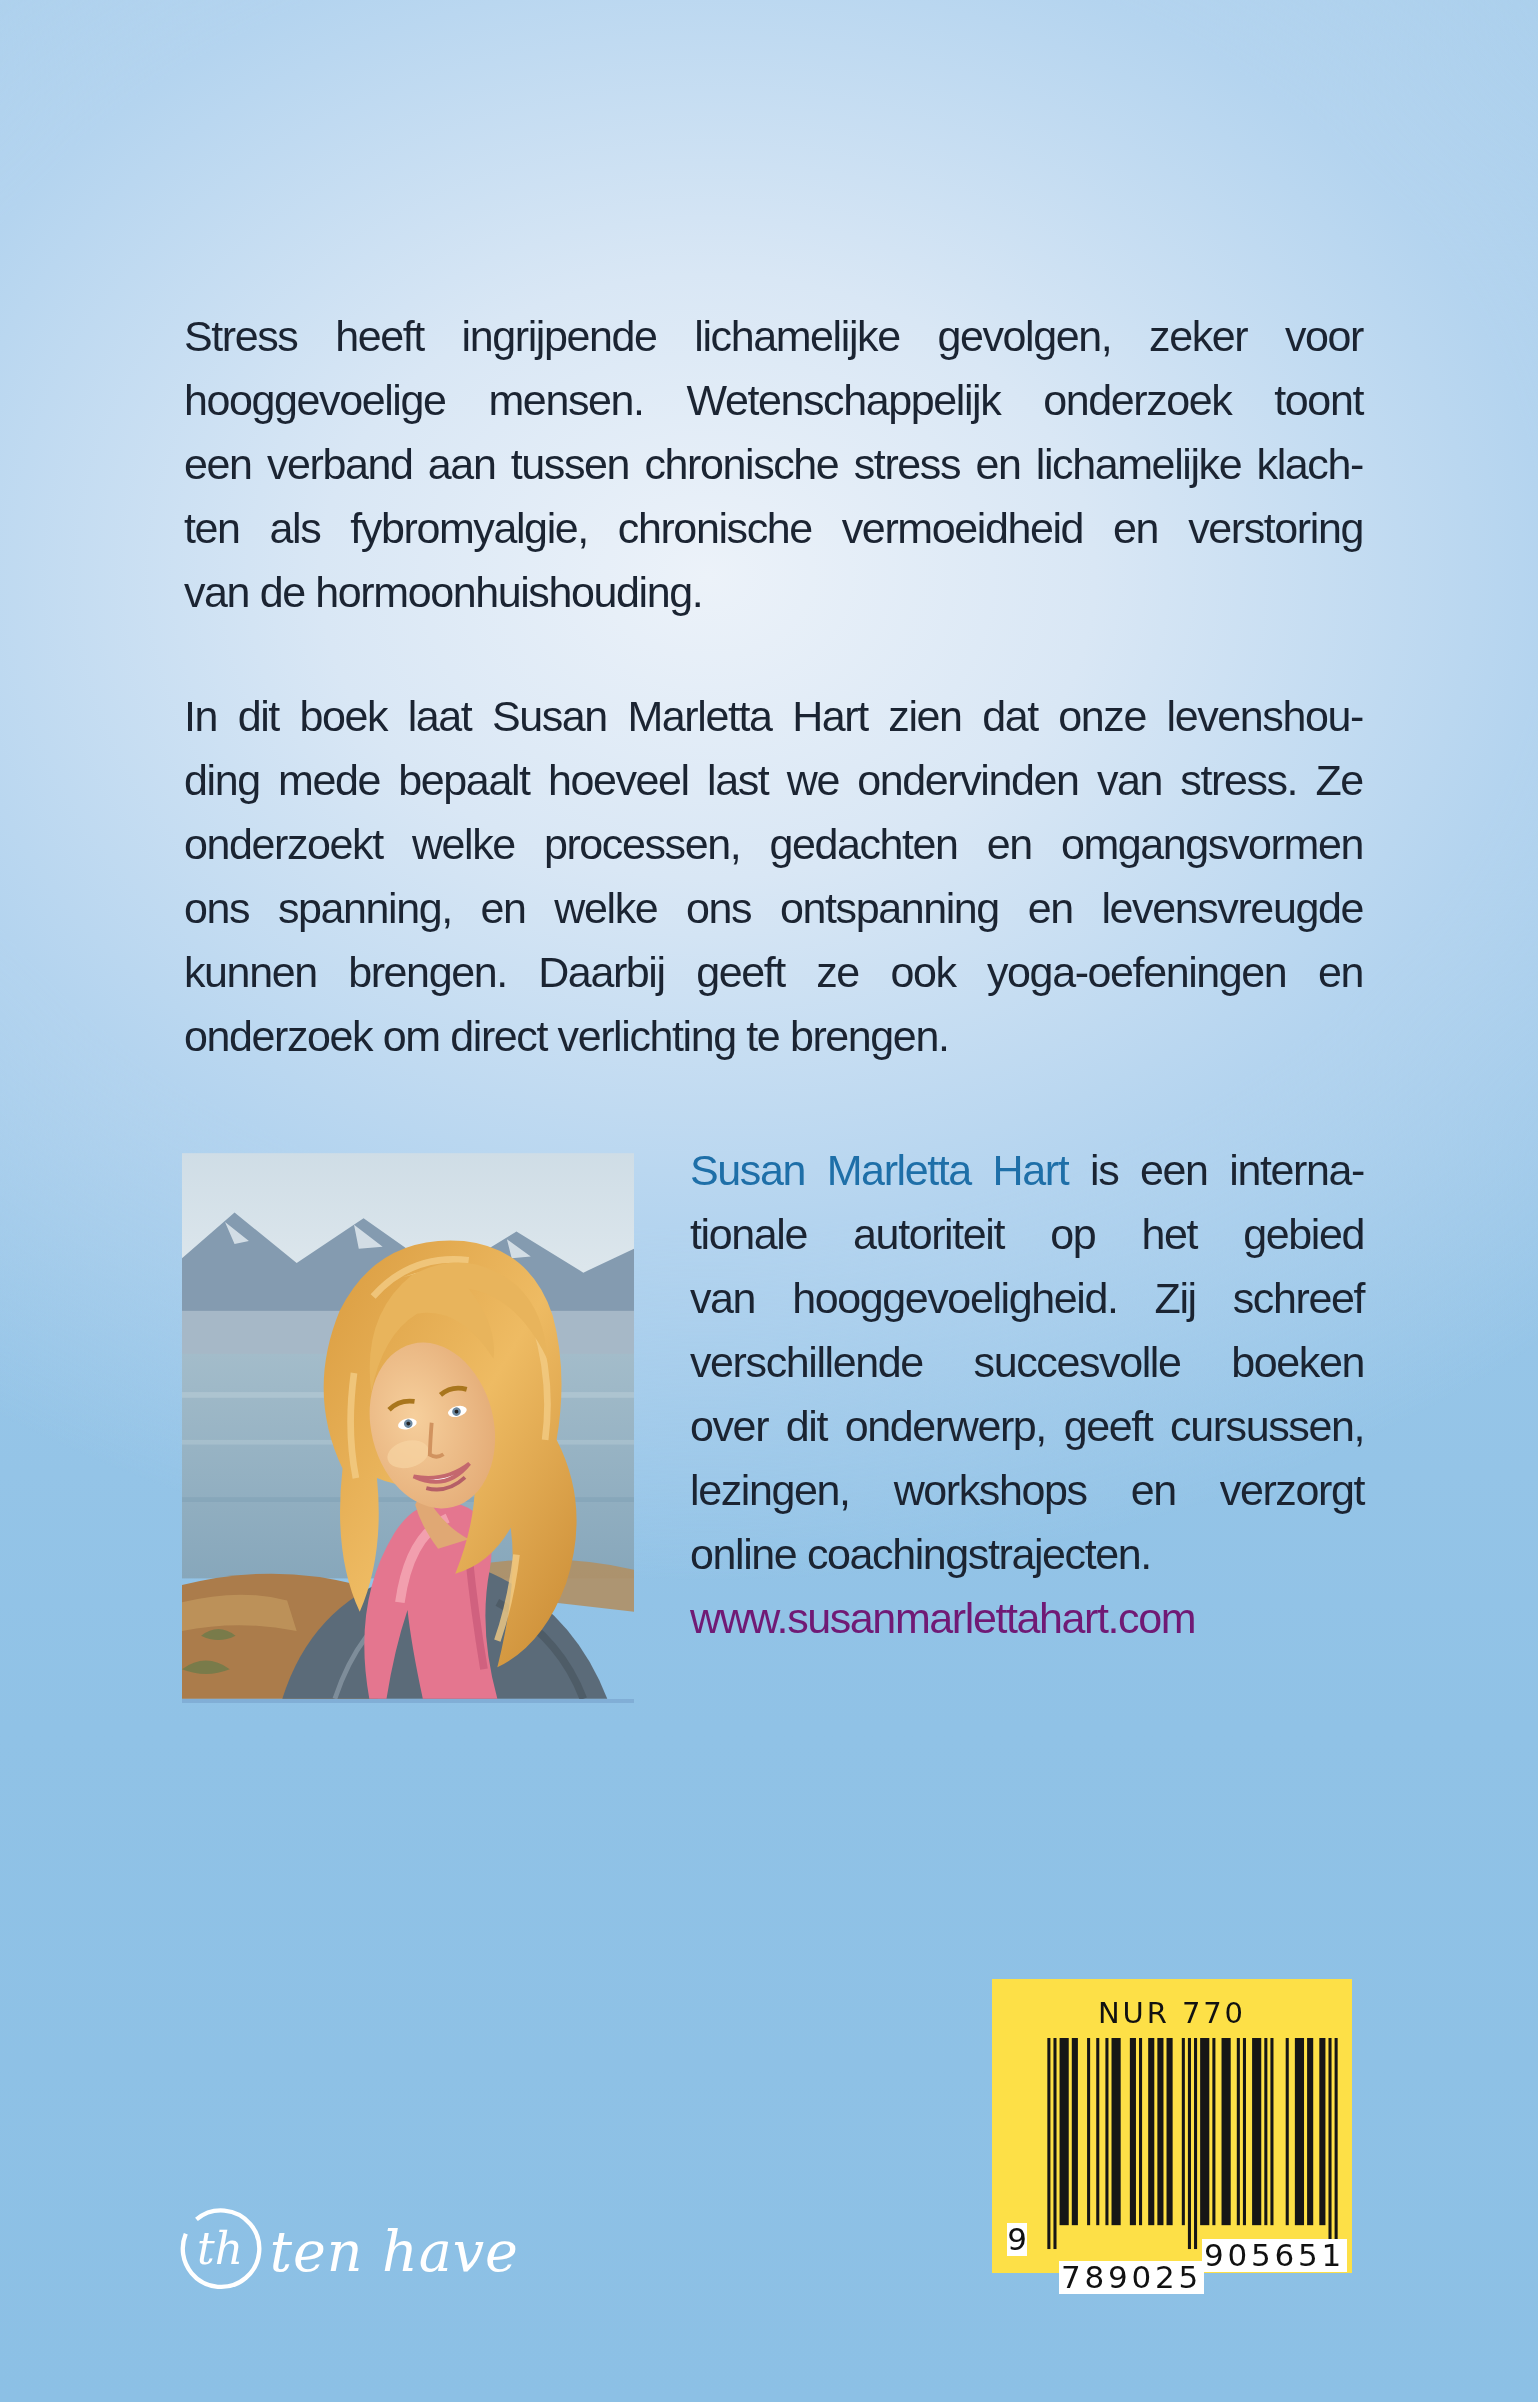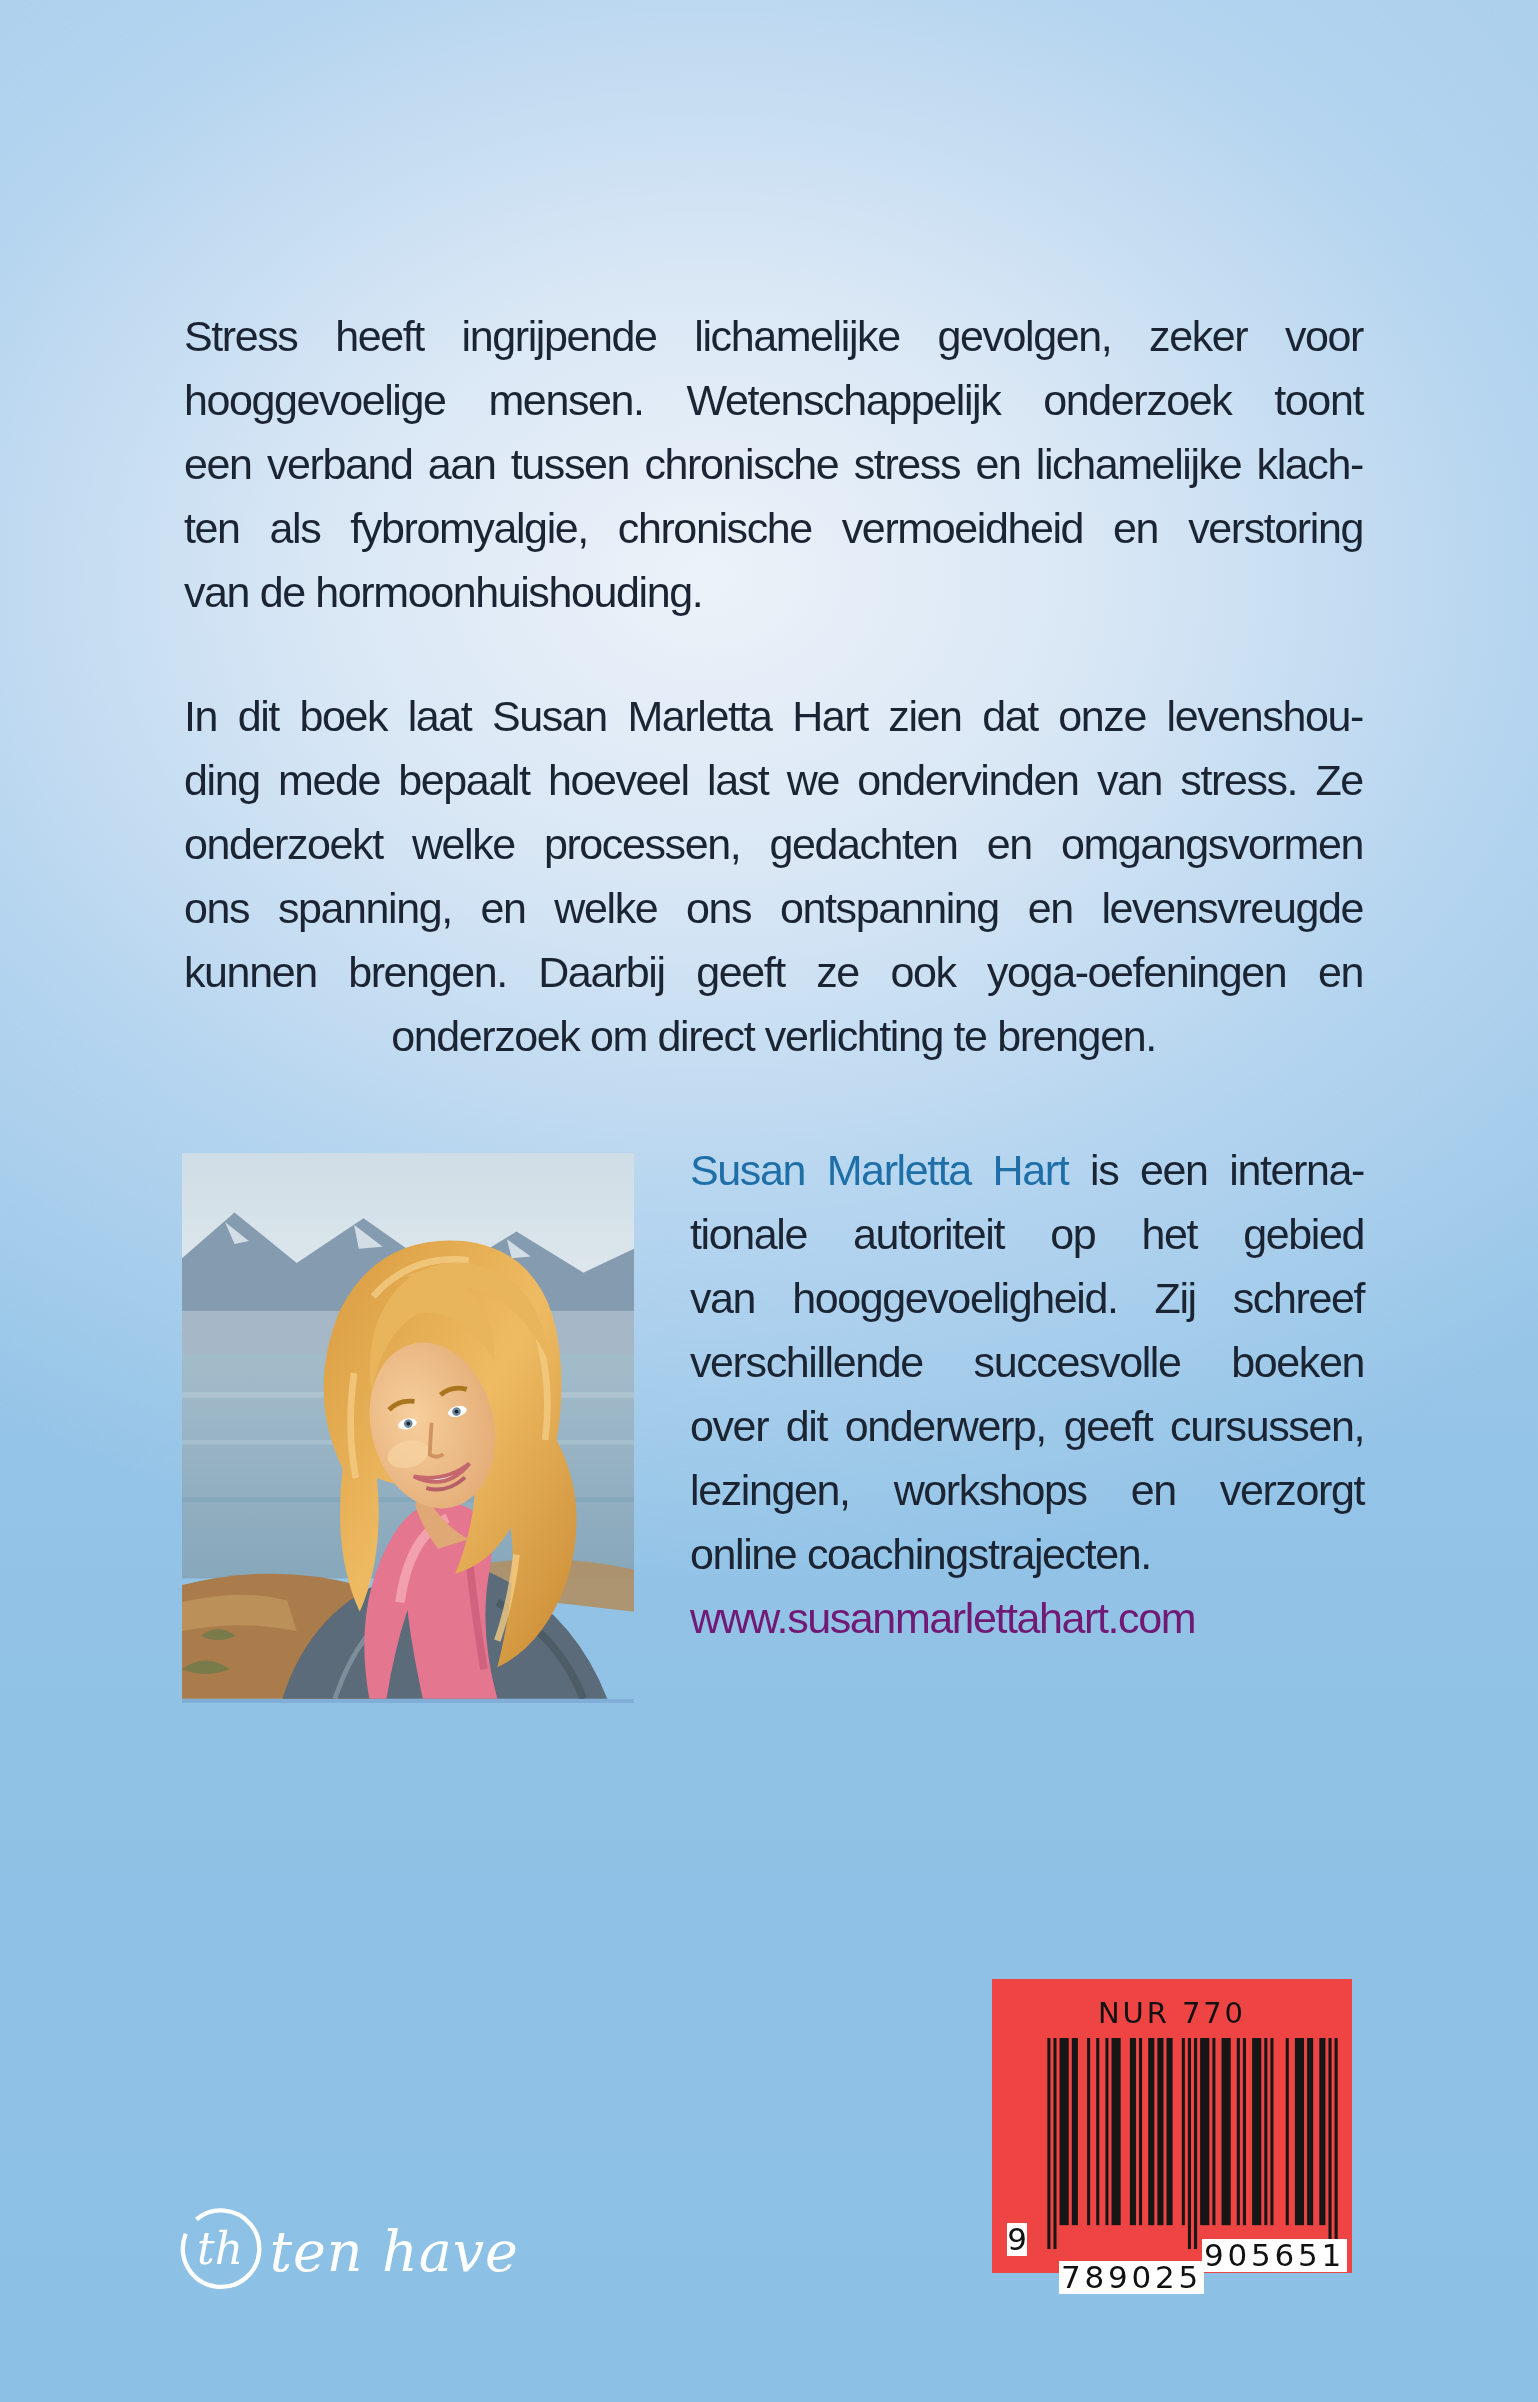--- a/index.html
+++ b/index.html
@@ -10,26 +10,26 @@
       radial-gradient(ellipse 1290px 1004px at 46% 24%,
         #ecf2f9 0%, #d9e7f5 30%, #b4d4ef 65%, rgba(144,194,230,0) 100%),
       linear-gradient(180deg,#a6cdeb 0%, #9cc8e9 40%, #90c2e6 72%, #8cc0e5 100%);
   }
   .abs{position:absolute;}
   .textcol{color:#1b2432;font-size:43px;letter-spacing:-1.4px;}
   .line{height:64px;line-height:64px;white-space:nowrap;}
   .line.justify{display:flex;justify-content:space-between;align-items:baseline;}
   .accent{color:#1e6fa8;}
   .p1{left:184px;top:304px;width:1179px;}
-  .p2{left:184px;top:684px;width:1179px;text-align:center;}
+  .p2{left:184px;top:684px;width:1179px;}
   .bio{left:690px;top:1138px;width:674px;}
   .website-line{height:64px;line-height:64px;color:#701a75;font-size:43px;letter-spacing:-1.4px;}
   .photo{left:182px;top:1153px;width:452px;height:546px;border-bottom:4.8px solid rgba(110,150,195,.45);}
   .photo svg{display:block;}
-  .barcode-box{left:992px;top:1979px;width:360px;height:294px;background:#ef4444;}
+  .barcode-box{left:992px;top:1979px;width:360px;height:294px;background:#fde047;}
   .nur{position:absolute;left:0;right:0;top:17px;text-align:center;color:#111111;
        font-size:29px;letter-spacing:2.9px;font-family:"DejaVu Sans",sans-serif;}
   .bars{position:absolute;left:55px;top:59px;}
   .bc-digit{position:absolute;top:244px;font-family:"DejaVu Sans",sans-serif;
        font-size:31px;color:#111111;background:#ffffff;line-height:32.5px;}
   .bc-lead{left:15.3px;}
   .bc-left{left:67px;letter-spacing:3.8px;padding:0 1.9px;margin-top:38px;}
   .bc-right{left:210px;letter-spacing:3.8px;padding:0 1.9px;margin-top:16px;}
   .publisher{left:178px;top:2195px;}
   .publisher text{fill:#ffffff;font-family:"DejaVu Serif","Liberation Serif",serif;font-style:italic;}

